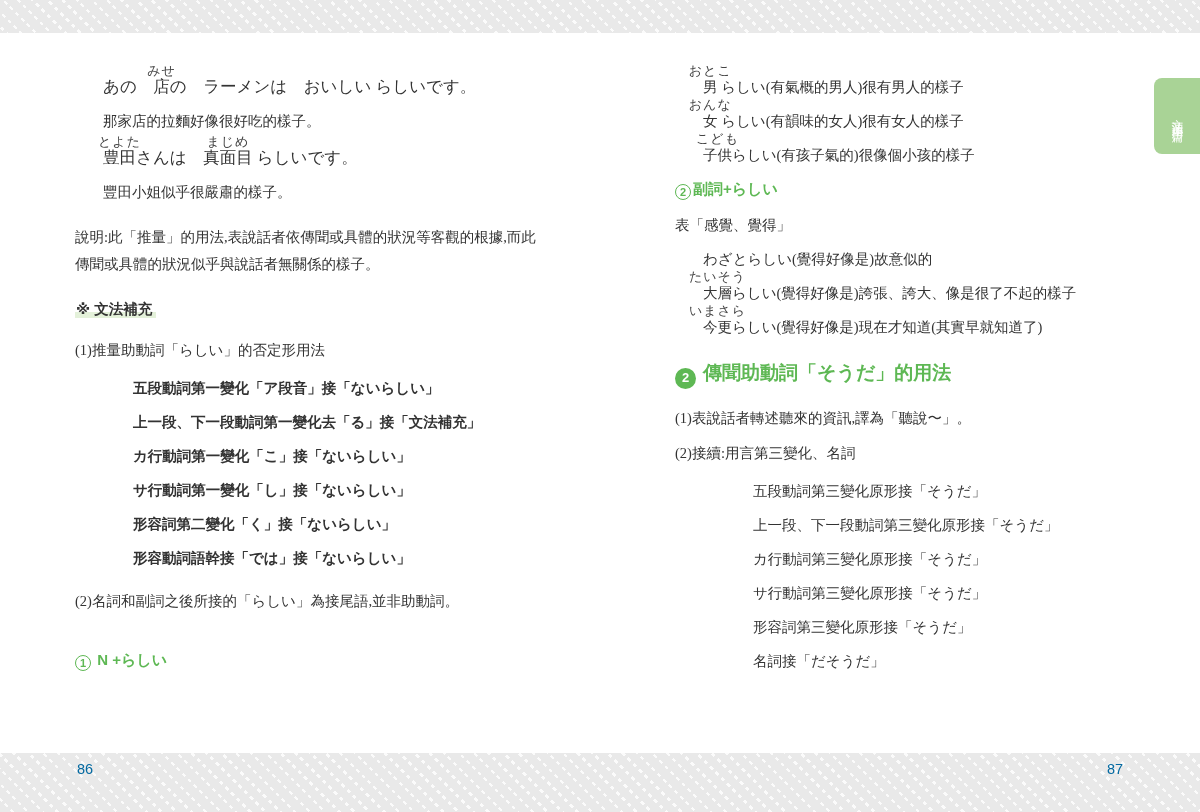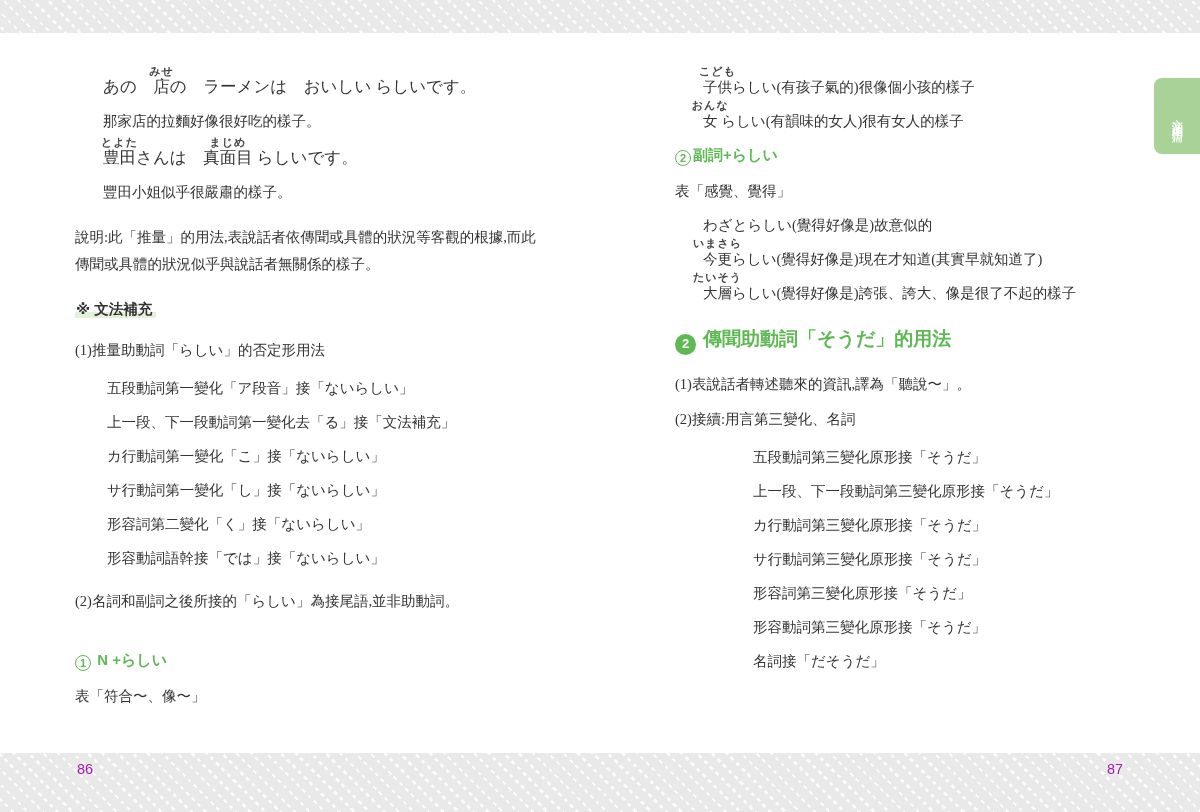--- a/index.html
+++ b/index.html
@@ -19,21 +19,21 @@
   .page{position:absolute;top:0;height:100%;width:600px;}
   .page-left{left:0;}
   .page-right{left:600px;}
   .col{position:absolute;top:0;left:75px;width:495px;padding-top:43px;}
 
   .ln{position:relative;line-height:22px;font-size:14.5px;white-space:pre-wrap;}
   .ln + .ln{margin-top:12px;}
   .ln:first-child{margin-top:0;}
 
   .i1{margin-left:28px;}
-  .i2{margin-left:32px;}
+  .i2{margin-left:58px;font-weight:bold;}
   .i3{margin-left:78px;}
 
   .k-jp{font-size:16.5px;}
   .k-para{width:465px;line-height:27px;}
   .k-noteh{font-family:"Liberation Sans","DejaVu Sans",sans-serif;font-weight:bold;}
   .k-noteh .seg{background:linear-gradient(rgba(0,0,0,0) 62%, #e4f1da 62%);padding:0 4px 1px 1px;}
   .k-gsub,.k-gmain{
     font-family:"Liberation Sans","DejaVu Sans",sans-serif;
     font-weight:bold;color:#5eb854;
   }
@@ -50,21 +50,21 @@
   .k-item + .k-gsub{margin-top:37px;}
   .k-gsub + .k-plain{margin-top:14px;}
   .k-voc + .k-gmain{margin-top:22px;}
   .k-gmain + .k-item{margin-top:18px;}
   .k-item + .k-item{margin-top:13px;}
 
   
   .rb{position:relative;display:inline-block;}
   .rt{
     position:absolute;left:50%;top:-9px;transform:translateX(-50%);
-    font-size:11px;line-height:8px;color:#444;white-space:nowrap;letter-spacing:1px;font-weight:bold;
+    font-size:13px;line-height:8px;color:#444;white-space:nowrap;letter-spacing:1px;
   }
 
   
   .num{
     display:inline-flex;align-items:center;justify-content:center;
     border-radius:50%;box-sizing:border-box;
     font-family:"Liberation Sans","DejaVu Sans",sans-serif;font-weight:bold;
     vertical-align:-2px;
   }
   .num-outline{
@@ -80,21 +80,21 @@
     position:absolute;top:78px;right:0;width:46px;height:76px;
     background:#a9d396;border-radius:8px 0 0 8px;
     display:flex;align-items:center;justify-content:center;
     writing-mode:vertical-rl;color:#ffffff;
     font-family:"Liberation Sans","DejaVu Sans",sans-serif;
     font-size:12px;letter-spacing:3px;
   }
   .page-num{
     position:absolute;top:761px;
     font-family:"Liberation Sans","DejaVu Sans",sans-serif;
-    font-size:14.5px;color:#a21caf;
+    font-size:14.5px;color:#0369a1;
   }
   .page-num-left{left:77px;}
   .page-num-right{left:1107px;}
 </style>
 </head>
 <body>
 
 <div class="spread">
   <div class="page page-left">
     <div class="col" id="left-col">
@@ -106,41 +106,40 @@
         <div class="ln k-noteh"><span class="seg">※ 文法補充</span></div>
         <div class="ln k-item"><span class="seg">(1)推量助動詞「らしい」的否定形用法</span></div>
         <div class="ln k-sub i2"><span class="seg">五段動詞第一變化「ア段音」接「ないらしい」</span></div>
         <div class="ln k-sub i2"><span class="seg">上一段、下一段動詞第一變化去「る」接「文法補充」</span></div>
         <div class="ln k-sub i2"><span class="seg">カ行動詞第一變化「こ」接「ないらしい」</span></div>
         <div class="ln k-sub i2"><span class="seg">サ行動詞第一變化「し」接「ないらしい」</span></div>
         <div class="ln k-sub i2"><span class="seg">形容詞第二變化「く」接「ないらしい」</span></div>
         <div class="ln k-sub i2"><span class="seg">形容動詞語幹接「では」接「ないらしい」</span></div>
         <div class="ln k-item"><span class="seg">(2)名詞和副詞之後所接的「らしい」為接尾語,並非助動詞。</span></div>
         <div class="ln k-gsub"><span class="num num-outline">1</span><span class="seg"> N +らしい</span></div>
-        <div class="ln k-plain"><span class="seg">表「符合〜、像〜」</span></div>
       </div>
   </div>
   <div class="page page-right">
     <div class="col" id="right-col">
+        <div class="ln k-voc i1"><span class="rb"><span class="rt">おとこ</span><span class="seg">男</span></span><span class="seg"> らしい(有氣概的男人)很有男人的樣子</span></div>
+        <div class="ln k-voc i1"><span class="rb"><span class="rt">おんな</span><span class="seg">女</span></span><span class="seg"> らしい(有韻味的女人)很有女人的樣子</span></div>
         <div class="ln k-voc i1"><span class="rb"><span class="rt">こども</span><span class="seg">子供</span></span><span class="seg">らしい(有孩子氣的)很像個小孩的樣子</span></div>
-        <div class="ln k-voc i1"><span class="rb"><span class="rt">おんな</span><span class="seg">女</span></span><span class="seg"> らしい(有韻味的女人)很有女人的樣子</span></div>
         <div class="ln k-gsub"><span class="num num-outline">2</span><span class="seg">副詞+らしい</span></div>
         <div class="ln k-plain"><span class="seg">表「感覺、覺得」</span></div>
         <div class="ln k-voc i1"><span class="seg">わざとらしい(覺得好像是)故意似的</span></div>
+        <div class="ln k-voc i1"><span class="rb"><span class="rt">たいそう</span><span class="seg">大層</span></span><span class="seg">らしい(覺得好像是)誇張、誇大、像是很了不起的樣子</span></div>
         <div class="ln k-voc i1"><span class="rb"><span class="rt">いまさら</span><span class="seg">今更</span></span><span class="seg">らしい(覺得好像是)現在才知道(其實早就知道了)</span></div>
-        <div class="ln k-voc i1"><span class="rb"><span class="rt">たいそう</span><span class="seg">大層</span></span><span class="seg">らしい(覺得好像是)誇張、誇大、像是很了不起的樣子</span></div>
         <div class="ln k-gmain"><span class="num num-filled">2</span><span class="seg">傳聞助動詞「そうだ」的用法</span></div>
         <div class="ln k-item"><span class="seg">(1)表說話者轉述聽來的資訊,譯為「聽說〜」。</span></div>
         <div class="ln k-item"><span class="seg">(2)接續:用言第三變化、名詞</span></div>
         <div class="ln k-sub i3"><span class="seg">五段動詞第三變化原形接「そうだ」</span></div>
         <div class="ln k-sub i3"><span class="seg">上一段、下一段動詞第三變化原形接「そうだ」</span></div>
         <div class="ln k-sub i3"><span class="seg">カ行動詞第三變化原形接「そうだ」</span></div>
         <div class="ln k-sub i3"><span class="seg">サ行動詞第三變化原形接「そうだ」</span></div>
         <div class="ln k-sub i3"><span class="seg">形容詞第三變化原形接「そうだ」</span></div>
-        <div class="ln k-sub i3"><span class="seg">形容動詞第三變化原形接「そうだ」</span></div>
         <div class="ln k-sub i3"><span class="seg">名詞接「だそうだ」</span></div>
       </div>
   </div>
 </div>
 
 <div class="side-tab">
   <span>文法運用篇</span>
 </div>
 
 <div class="page-num page-num-left">86</div>

